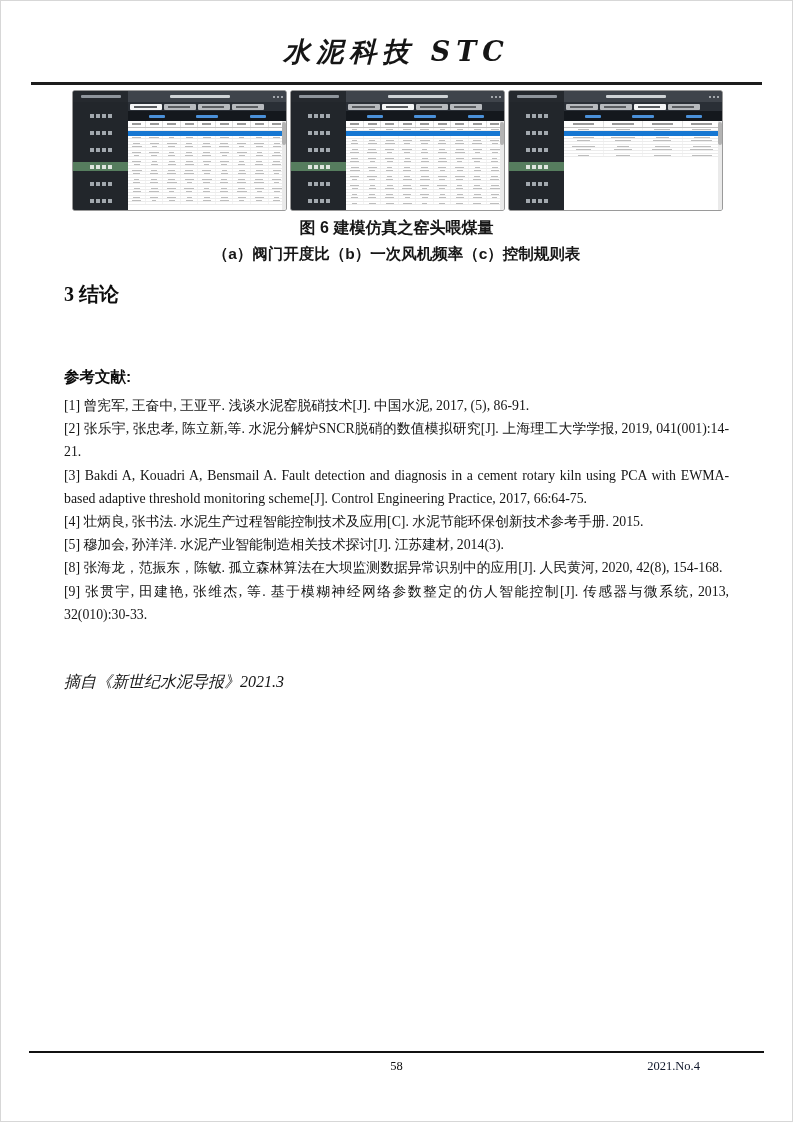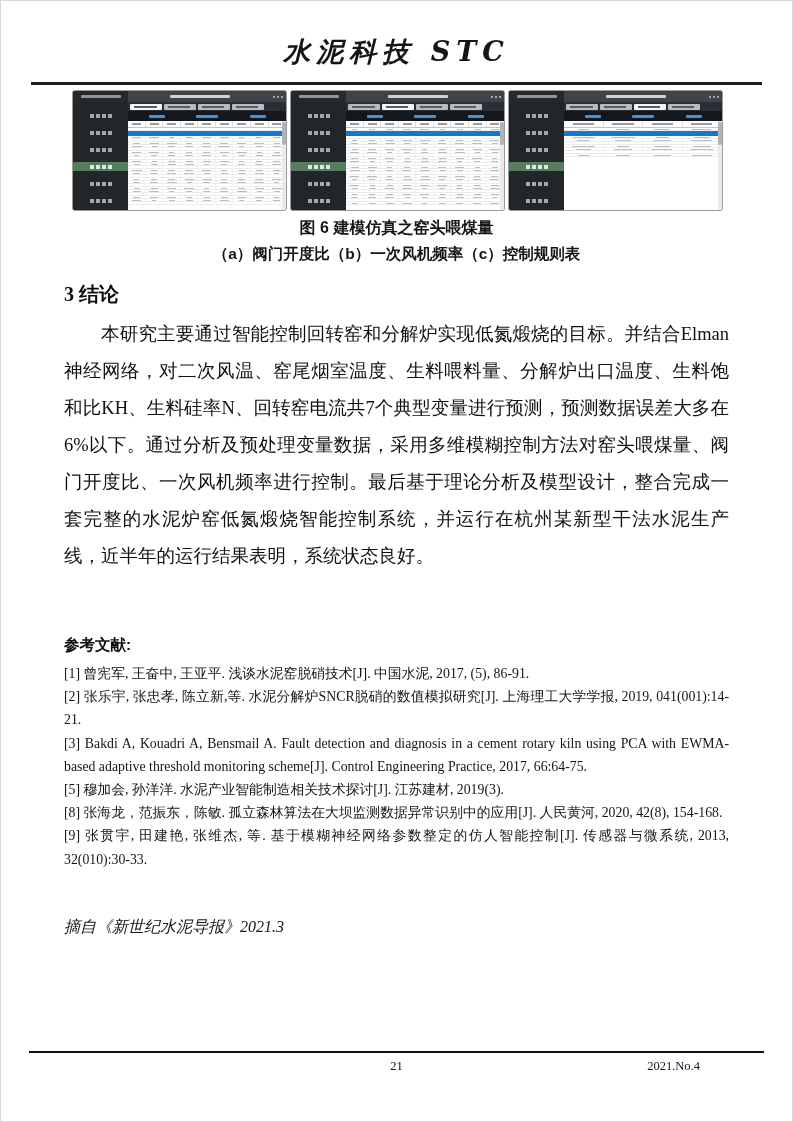--- a/index.html
+++ b/index.html
@@ -1565,35 +1565,35 @@
             </div>
           </div>
         </div>
       </div>
     </div>
 
   <div class="caption1">图 6 建模仿真之窑头喂煤量</div>
   <div class="caption2">（a）阀门开度比（b）一次风机频率（c）控制规则表</div>
 
   <div class="section-heading">3 结论</div>
-  <div class="body-par">本研究主要通过智能控制回转窑和分解炉实现低氮煅烧的目标。并结合Elman神经网络，对二次风温、窑尾烟室温度、生料喂料量、分解炉出口温度、生料饱和比KH、生料硅率N、回转窑电流共7个典型变量进行预测，预测数据误差大多在6%以下。通过分析及预处理变量数据，采用多维模糊控制方法对窑头喂煤量、阀门开度比、一次风机频率进行控制。最后基于理论分析及模型设计，整合完成一套完整的水泥炉窑低氮煅烧智能控制系统，并运行在杭州某新型干法水泥生产线，近半年的运行结果表明，系统状态良好。</div>
 
   <div class="refs">
     <div class="refs-heading">参考文献:</div>
     <div id="ref-list">
         <div class="ref-item">[1] 曾宪军, 王奋中, 王亚平. 浅谈水泥窑脱硝技术[J]. 中国水泥, 2017, (5), 86-91.</div>
         <div class="ref-item">[2] 张乐宇, 张忠孝, 陈立新,等. 水泥分解炉SNCR脱硝的数值模拟研究[J]. 上海理工大学学报, 2019, 041(001):14-21.</div>
         <div class="ref-item">[3] Bakdi A, Kouadri A, Bensmail A. Fault detection and diagnosis in a cement rotary kiln using PCA with EWMA-based adaptive threshold monitoring scheme[J]. Control Engineering Practice, 2017, 66:64-75.</div>
-        <div class="ref-item">[5] 穆加会, 孙洋洋. 水泥产业智能制造相关技术探讨[J]. 江苏建材, 2019(3).</div>
+        <div class="ref-item">[4] 壮炳良, 张书法. 水泥生产过程智能控制技术及应用[C]. 水泥节能环保创新技术参考手册. 2015.</div>
+        <div class="ref-item">[5] 穆加会, 孙洋洋. 水泥产业智能制造相关技术探讨[J]. 江苏建材, 2014(3).</div>
         <div class="ref-item">[8] 张海龙，范振东，陈敏. 孤立森林算法在大坝监测数据异常识别中的应用[J]. 人民黄河, 2020, 42(8), 154-168.</div>
         <div class="ref-item">[9] 张贯宇, 田建艳, 张维杰, 等. 基于模糊神经网络参数整定的仿人智能控制[J]. 传感器与微系统, 2013, 32(010):30-33.</div>
       </div>
   </div>
 
   <div class="source-note">摘自《新世纪水泥导报》2021.3</div>
 
   <div class="footer">
     <div class="footer-rule"></div>
-    <span class="footer-pageno">21</span>
+    <span class="footer-pageno">58</span>
     <span class="footer-issue">2021.No.4</span>
   </div>
 
 </div>
 
 </body></html>

